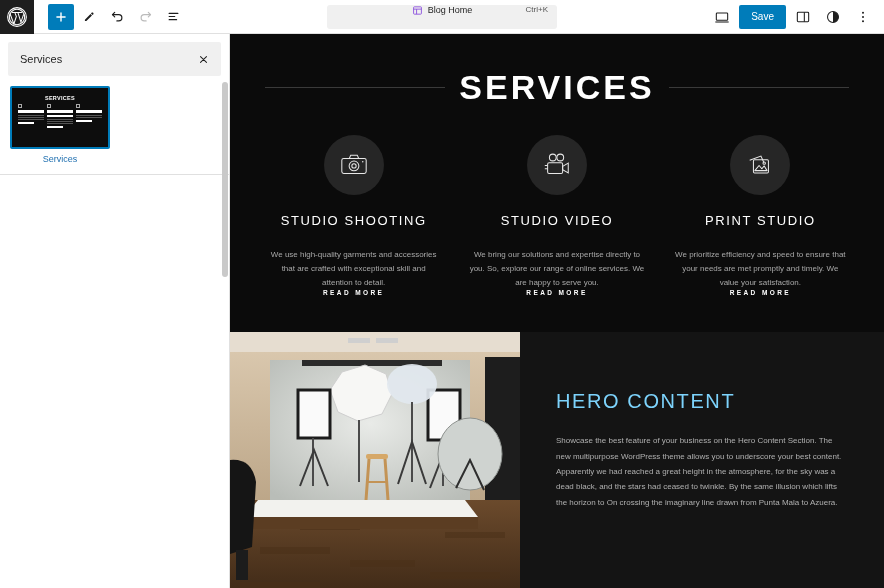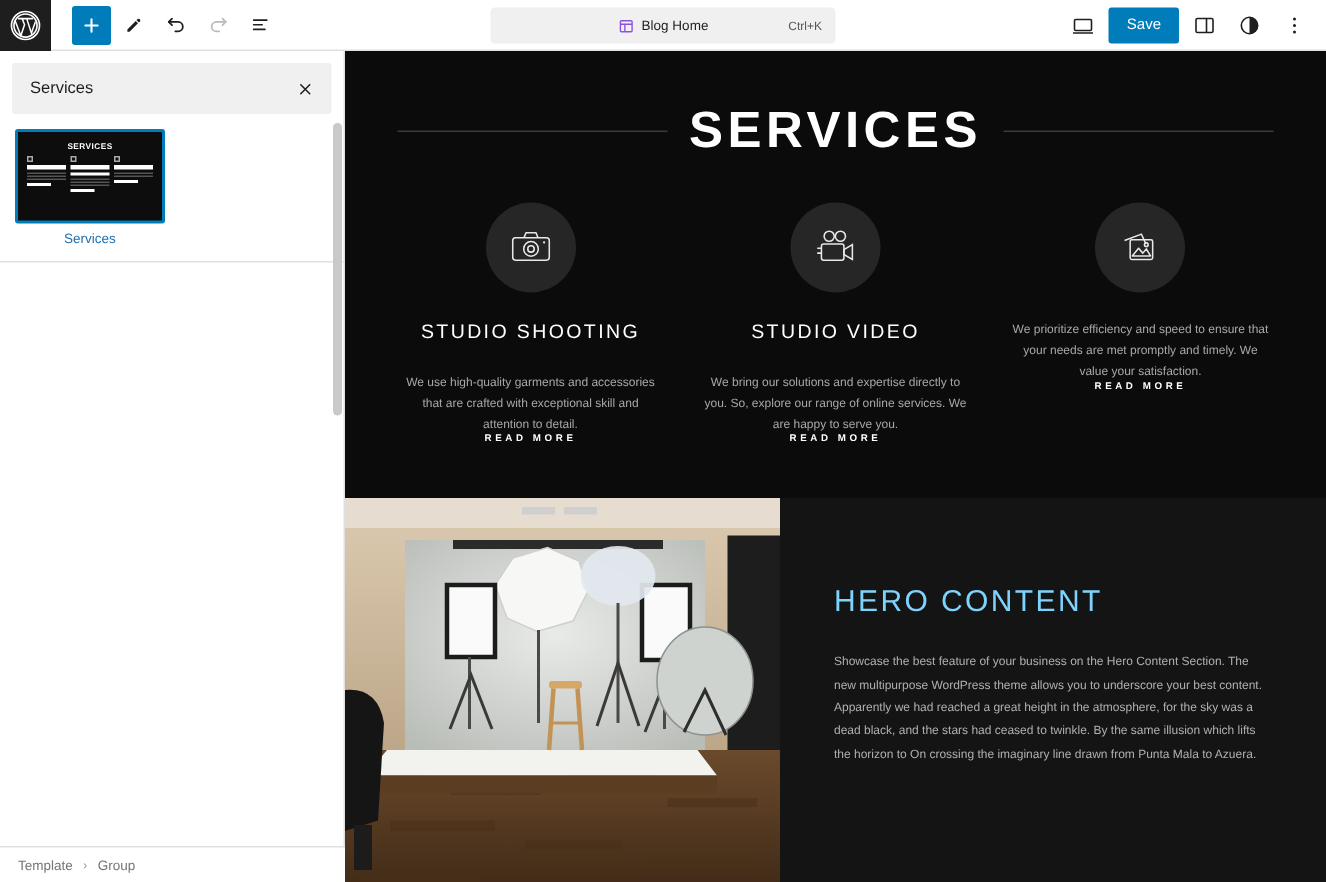--- a/index.html
+++ b/index.html
@@ -25,21 +25,21 @@
     width: 26px; height: 26px; display: flex; align-items: center; justify-content: center;
     border-radius: 2px; color: #1e1e1e; background: transparent; border: none; cursor: pointer;
   }
   .tb-btn.primary { background: #007cba; color: #fff; }
   .tb-btn.disabled { color: #bbb; }
   .tb-btn svg { display: block; }
 
   .cmdbar {
     position: absolute; left: 50%; transform: translateX(-50%);
     top: 5px; width: 230px; height: 24px; background: #f0f0f0; border-radius: 3px;
-    display: flex; align-items: center; justify-content: center; gap: 5px;
+    display: flex; justify-content: center; gap: 5px;
     font-size: 9px; color: #1e1e1e; cursor: pointer;
   }
   .cmdbar .doc-icon { color: #8c52dd; display: flex; }
   .cmdbar .kbd { position: absolute; right: 9px; font-size: 8px; color: #555; }
 
   .tb-right { margin-left: auto; display: flex; align-items: center; gap: 4px; padding-right: 8px; }
   .save-btn {
     background: #007cba; color: #fff; border: none; border-radius: 2px;
     height: 24px; padding: 0 12px; font-size: 10px; cursor: pointer;
     font-family: "Liberation Sans", sans-serif;
@@ -327,20 +327,21 @@
 
           <div class="svc-col">
             <div class="svc-circle">
               <svg width="30" height="30" viewBox="0 0 32 32" fill="none" stroke="#e8e8e8" stroke-width="1.1">
                 <path d="M5 11 L17 6.5 L20 13"></path>
                 <rect x="9" y="10.5" width="16" height="14" rx="1.2"></rect>
                 <path d="M10.5 22 L15 16.5 L18 20 L20.5 17 L23.5 22 Z" stroke-linejoin="round"></path>
                 <circle cx="20.5" cy="14" r="1.3"></circle>
               </svg>
             </div>
+            <div class="svc-name">PRINT STUDIO</div>
             <div class="svc-desc">We prioritize efficiency and speed to ensure that your needs are met promptly and timely. We value your satisfaction.</div>
             <div class="svc-more">READ MORE</div>
           </div>
 
         </div>
       </div>
 
       <div class="hero">
         <div class="hero-img">
           <svg width="290" height="270" viewBox="0 0 290 270" preserveAspectRatio="xMidYMid slice">
@@ -412,19 +413,14 @@
 
         <div class="hero-content">
           <div class="hero-title">HERO CONTENT</div>
           <div class="hero-text">Showcase the best feature of your business on the Hero Content Section. The new multipurpose WordPress theme allows you to underscore your best content. Apparently we had reached a great height in the atmosphere, for the sky was a dead black, and the stars had ceased to twinkle. By the same illusion which lifts the horizon to On crossing the imaginary line drawn from Punta Mala to Azuera.</div>
         </div>
       </div>
 
     </div>
   </div>
 
-  <div class="footer">
-    <span class="crumb">Template</span>
-    <span class="crumb-sep">›</span>
-    <span class="crumb">Group</span>
-  </div>
 
 </div>
 
 </body></html>

